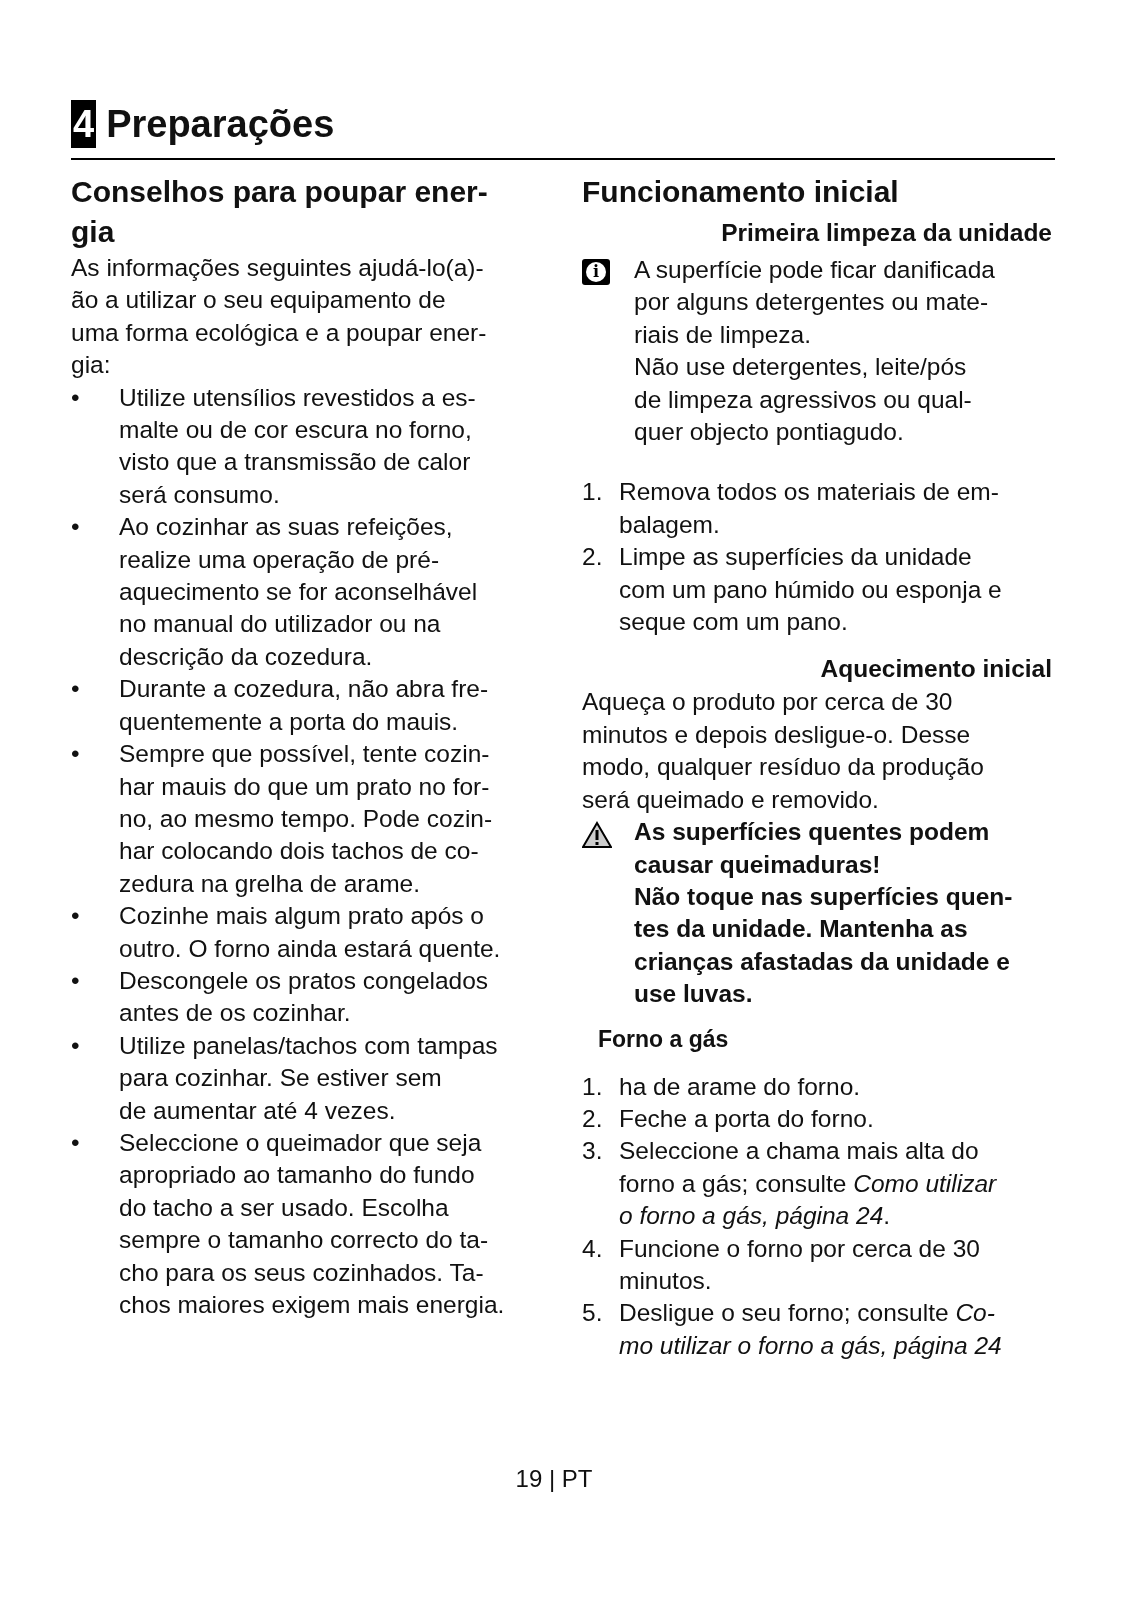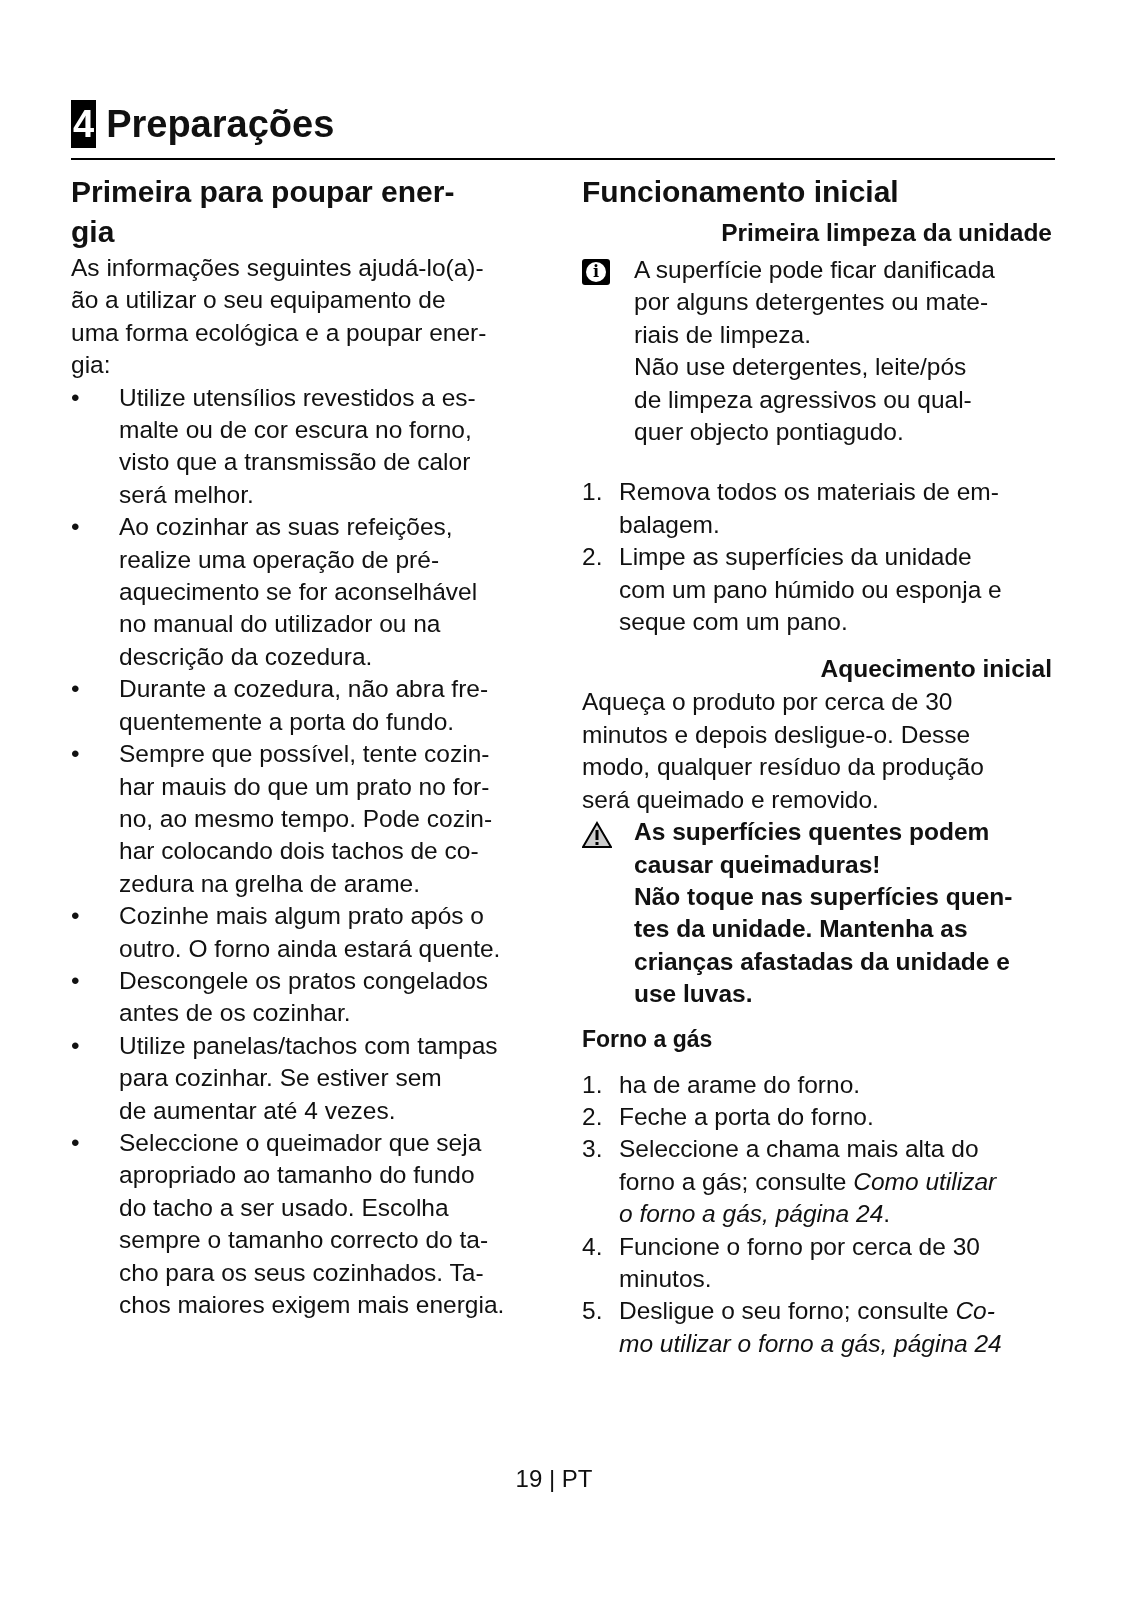--- a/index.html
+++ b/index.html
@@ -7,21 +7,21 @@
   .page { position: absolute; inset: 0; }
   .chapter { position: absolute; left: 71px; top: 100px; display: flex; align-items: center; }
   .chapter-num { background: #000; color: #fff; font-weight: bold; font-size: 38px; line-height: 48px; padding: 0 2px; margin-right: 10px; }
   .chapter-title { font-weight: bold; font-size: 38px; line-height: 48px; }
   .rule { position: absolute; left: 71px; top: 158px; width: 984px; height: 2px; background: #000; }
   .col { position: absolute; top: 172px; font-size: 24.5px; line-height: 32.4px; }
   .col-left { left: 71px; width: 480px; }
   .col-right { left: 582px; width: 470px; }
   .h2 { font-weight: bold; font-size: 30px; line-height: 40px; margin: 0; }
   .h3 { font-weight: bold; font-size: 24.5px; line-height: 34px; margin: 0; text-align: right; }
-  .h4 { font-weight: bold; font-size: 23px; line-height: 32px; margin: 0; }
+  .h4 { font-weight: bold; font-size: 23px; line-height: 32px; margin: 16px; }
   .line { white-space: nowrap; }
   .bullet { display: flex; }
   .bullet-dot { width: 48px; flex: none; }
   .num { display: flex; }
   .num-n { width: 37px; flex: none; }
   .note { display: flex; }
   .note-icon { width: 52px; flex: none; padding-top: 5px; }
   .info-icon { width: 28px; height: 26px; background: #000; border-radius: 3px; color: #fff; display: flex; align-items: center; justify-content: center; }
   .info-icon span { width: 20px; height: 20px; border-radius: 50%; background: #fff; color: #000; font-weight: bold; font-family: "DejaVu Serif", serif; font-size: 16px; line-height: 20px; text-align: center; }
   em { font-style: italic; }
@@ -32,54 +32,54 @@
 
 <div class="page">
   <div class="chapter">
     <span class="chapter-num">4</span>
     <span class="chapter-title">Preparações</span>
   </div>
   <div class="rule"></div>
 
   <div class="col col-left">
     <div class="h2">
-      <div class="line">Primeira para poupar ener-</div>
+      <div class="line">Conselhos para poupar ener-</div>
       <div class="line">gia</div>
     </div>
     <div>
       <div class="line">As informações seguintes ajudá-lo(a)-</div>
       <div class="line">ão a utilizar o seu equipamento de</div>
       <div class="line">uma forma ecológica e a poupar ener-</div>
       <div class="line">gia:</div>
     </div>
     <div id="bullets">
         <div class="bullet">
           <div class="bullet-dot">•</div>
           <div>
             <div class="line">Utilize utensílios revestidos a es-</div>
             <div class="line">malte ou de cor escura no forno,</div>
             <div class="line">visto que a transmissão de calor</div>
-            <div class="line">será melhor.</div>
+            <div class="line">será consumo.</div>
           </div>
         </div>
         <div class="bullet">
           <div class="bullet-dot">•</div>
           <div>
             <div class="line">Ao cozinhar as suas refeições,</div>
             <div class="line">realize uma operação de pré-</div>
             <div class="line">aquecimento se for aconselhável</div>
             <div class="line">no manual do utilizador ou na</div>
             <div class="line">descrição da cozedura.</div>
           </div>
         </div>
         <div class="bullet">
           <div class="bullet-dot">•</div>
           <div>
             <div class="line">Durante a cozedura, não abra fre-</div>
-            <div class="line">quentemente a porta do fundo.</div>
+            <div class="line">quentemente a porta do mauis.</div>
           </div>
         </div>
         <div class="bullet">
           <div class="bullet-dot">•</div>
           <div>
             <div class="line">Sempre que possível, tente cozin-</div>
             <div class="line">har mauis do que um prato no for-</div>
             <div class="line">no, ao mesmo tempo. Pode cozin-</div>
             <div class="line">har colocando dois tachos de co-</div>
             <div class="line">zedura na grelha de arame.</div>

